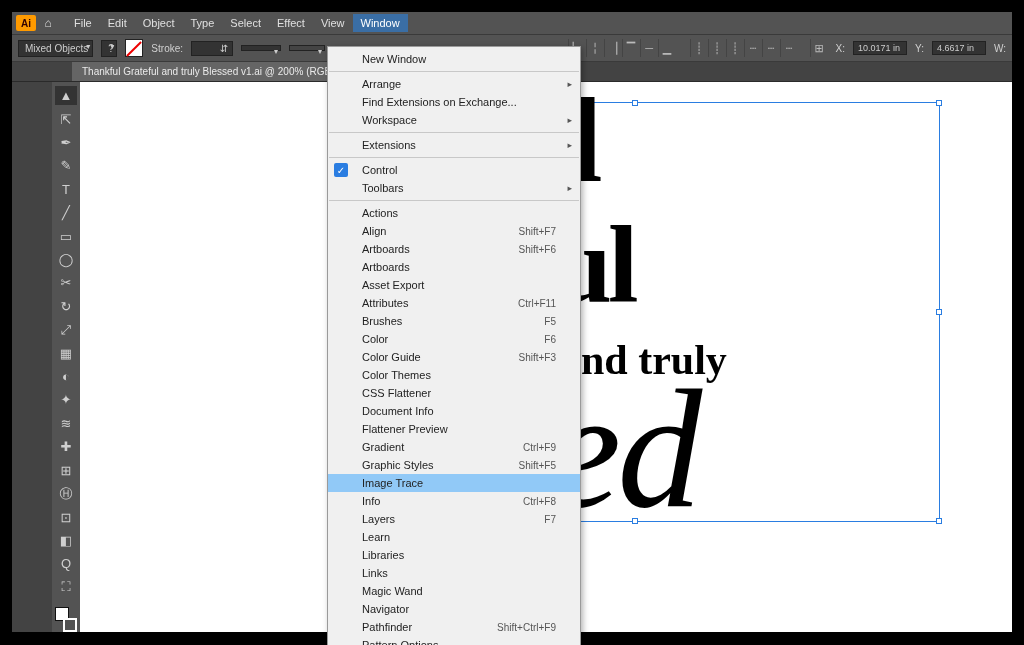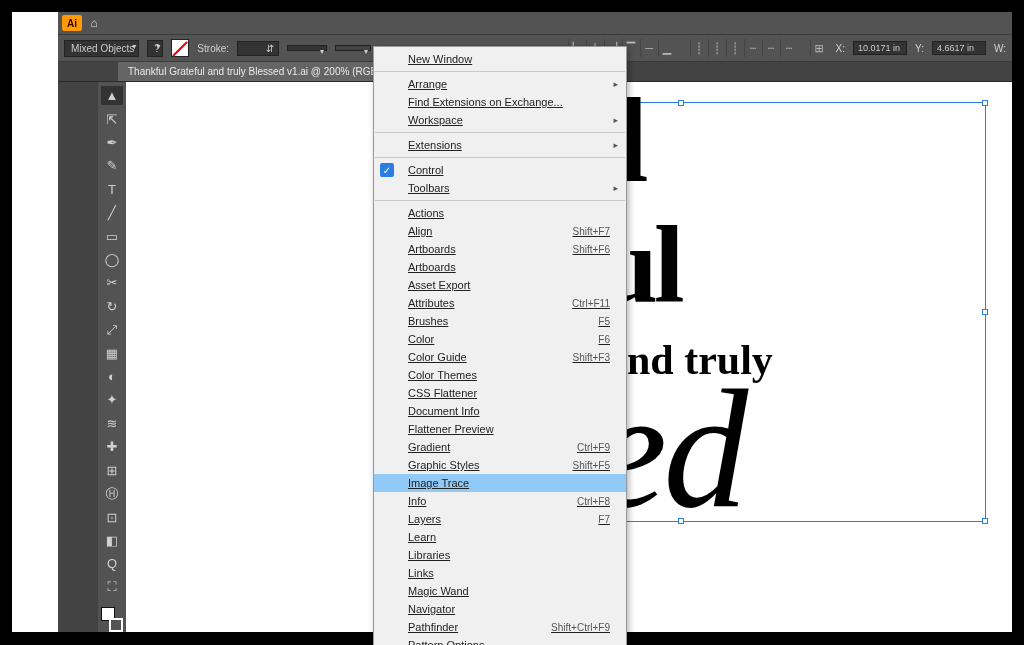--- a/index.html
+++ b/index.html
@@ -1,18 +1,18 @@
 <!DOCTYPE html>
 <html><head>
 <meta charset="utf-8">
 <style>
 * { margin: 0; padding: 0; box-sizing: border-box; font-family: "Segoe UI", Tahoma, sans-serif; }
 body { background: #000; width: 1024px; height: 645px; overflow: hidden; position: relative; }
 .frame { position: absolute; left: 12px; top: 12px; width: 1000px; height: 620px; background: #fff; }
-.app { position: absolute; inset: 0; background: #14532d; margin-left: 46px; }
+.app { position: absolute; inset: 0; background: #14532d; }
 .menubar { height: 22px; background: #535353; display: flex; align-items: center; padding-left: 4px; gap: 2px; }
 .ai-logo { width: 20px; height: 16px; background: #ff9a00; color: #330000; font-weight: bold; font-size: 10px; display: flex; align-items: center; justify-content: center; border-radius: 2px; }
 .home-icon { width: 20px; height: 16px; display: flex; align-items: center; justify-content: center; color: #ddd; font-size: 12px; }
 .menubar-items { display: flex; gap: 0; margin-left: 6px; }
 .menubar-item { color: #e0e0e0; font-size: 11px; padding: 3px 8px; cursor: default; }
 .menubar-item.open { background: #3a6ea5; color: #fff; }
 .controlbar { height: 28px; background: #535353; display: flex; align-items: center; padding: 0 6px; gap: 8px; border-top: 1px solid #3a3a3a; border-bottom: 1px solid #3a3a3a; }
 .ctl-label { color: #d0d0d0; font-size: 10px; }
 .ctl-drop { background: #333; color: #ccc; font-size: 10px; padding: 2px 4px 2px 6px; border: 1px solid #222; position: relative; }
 .ctl-drop::after { content: "▾"; position: absolute; right: 2px; top: 1px; font-size: 8px; }
@@ -35,36 +35,46 @@
 .sel-handle { position: absolute; width: 6px; height: 6px; background: #fff; border: 1px solid #2a7de1; }
 .txt1 { position: absolute; left: 265px; top: -10px; font-family: Georgia, "Times New Roman", serif; font-weight: 700; font-size: 120px; color: #000; letter-spacing: -4px; }
 .txt2 { position: absolute; left: 265px; top: 120px; font-family: Georgia, "Times New Roman", serif; font-weight: 700; font-size: 110px; color: #000; letter-spacing: -4px; }
 .txt3 { position: absolute; left: 480px; top: 254px; font-family: Georgia, "Times New Roman", serif; font-weight: 700; font-size: 42px; color: #000; }
 .txt4 { position: absolute; left: 270px; top: 270px; font-family: "Brush Script MT", cursive; font-style: italic; font-weight: 400; font-size: 170px; color: #000; letter-spacing: -4px; }
 .align-icons { display: flex; gap: 0; }
 .align-ic { width: 18px; height: 18px; color: #bbb; font-size: 11px; display: flex; align-items: center; justify-content: center; border-left: 1px solid #444; }
 .xy-field { background: #333; color: #ccc; font-size: 9px; padding: 1px 4px; border: 1px solid #222; width: 54px; display: flex; justify-content: space-between; }
 
 .menu { position: absolute; left: 315px; top: 34px; width: 254px; background: #f0f0f0; border: 1px solid #9a9a9a; box-shadow: 2px 2px 6px rgba(0,0,0,.3); font-size: 11px; color: #222; padding: 3px 0; z-index: 50; }
-.menu-item { padding: 3px 16px 3px 34px; display: flex; justify-content: space-between; align-items: center; position: relative; text-decoration: underline; }
+.menu-item { padding: 3px 24px 3px 34px; display: flex; justify-content: space-between; align-items: center; position: relative; }
 .menu-item.hover { background: #91c9f7; }
 .menu-item .sc { color: #555; font-size: 10px; }
 .menu-sub::after { content: "▸"; position: absolute; right: 8px; font-size: 9px; color: #555; }
 .menu-sep { height: 1px; background: #c8c8c8; margin: 3px 1px; }
 .menu-check::before { content: "✓"; position: absolute; left: 6px; width: 14px; height: 14px; background: #2a7de1; color: #fff; display: flex; align-items: center; justify-content: center; font-size: 10px; border-radius: 2px; }
 </style>
 </head>
 <body>
 
 <div class="frame">
 <div class="app">
 
   <div class="menubar">
     <div class="ai-logo">Ai</div>
     <div class="home-icon">⌂</div>
+    <div class="menubar-items" id="menubar-items">
+          <div class="menubar-item">File</div>
+          <div class="menubar-item">Edit</div>
+          <div class="menubar-item">Object</div>
+          <div class="menubar-item">Type</div>
+          <div class="menubar-item">Select</div>
+          <div class="menubar-item">Effect</div>
+          <div class="menubar-item">View</div>
+          <div class="menubar-item open">Window</div>
+        </div>
   </div>
 
   <div class="controlbar">
     <span class="ctl-drop">Mixed Objects</span>
     <span class="ctl-drop" style="width:16px">?</span>
     <span class="ctl-swatch none"></span>
     <span class="ctl-label">Stroke:</span>
     <span class="ctl-stroke-field">
           <span></span>
           <span>⇵</span>

